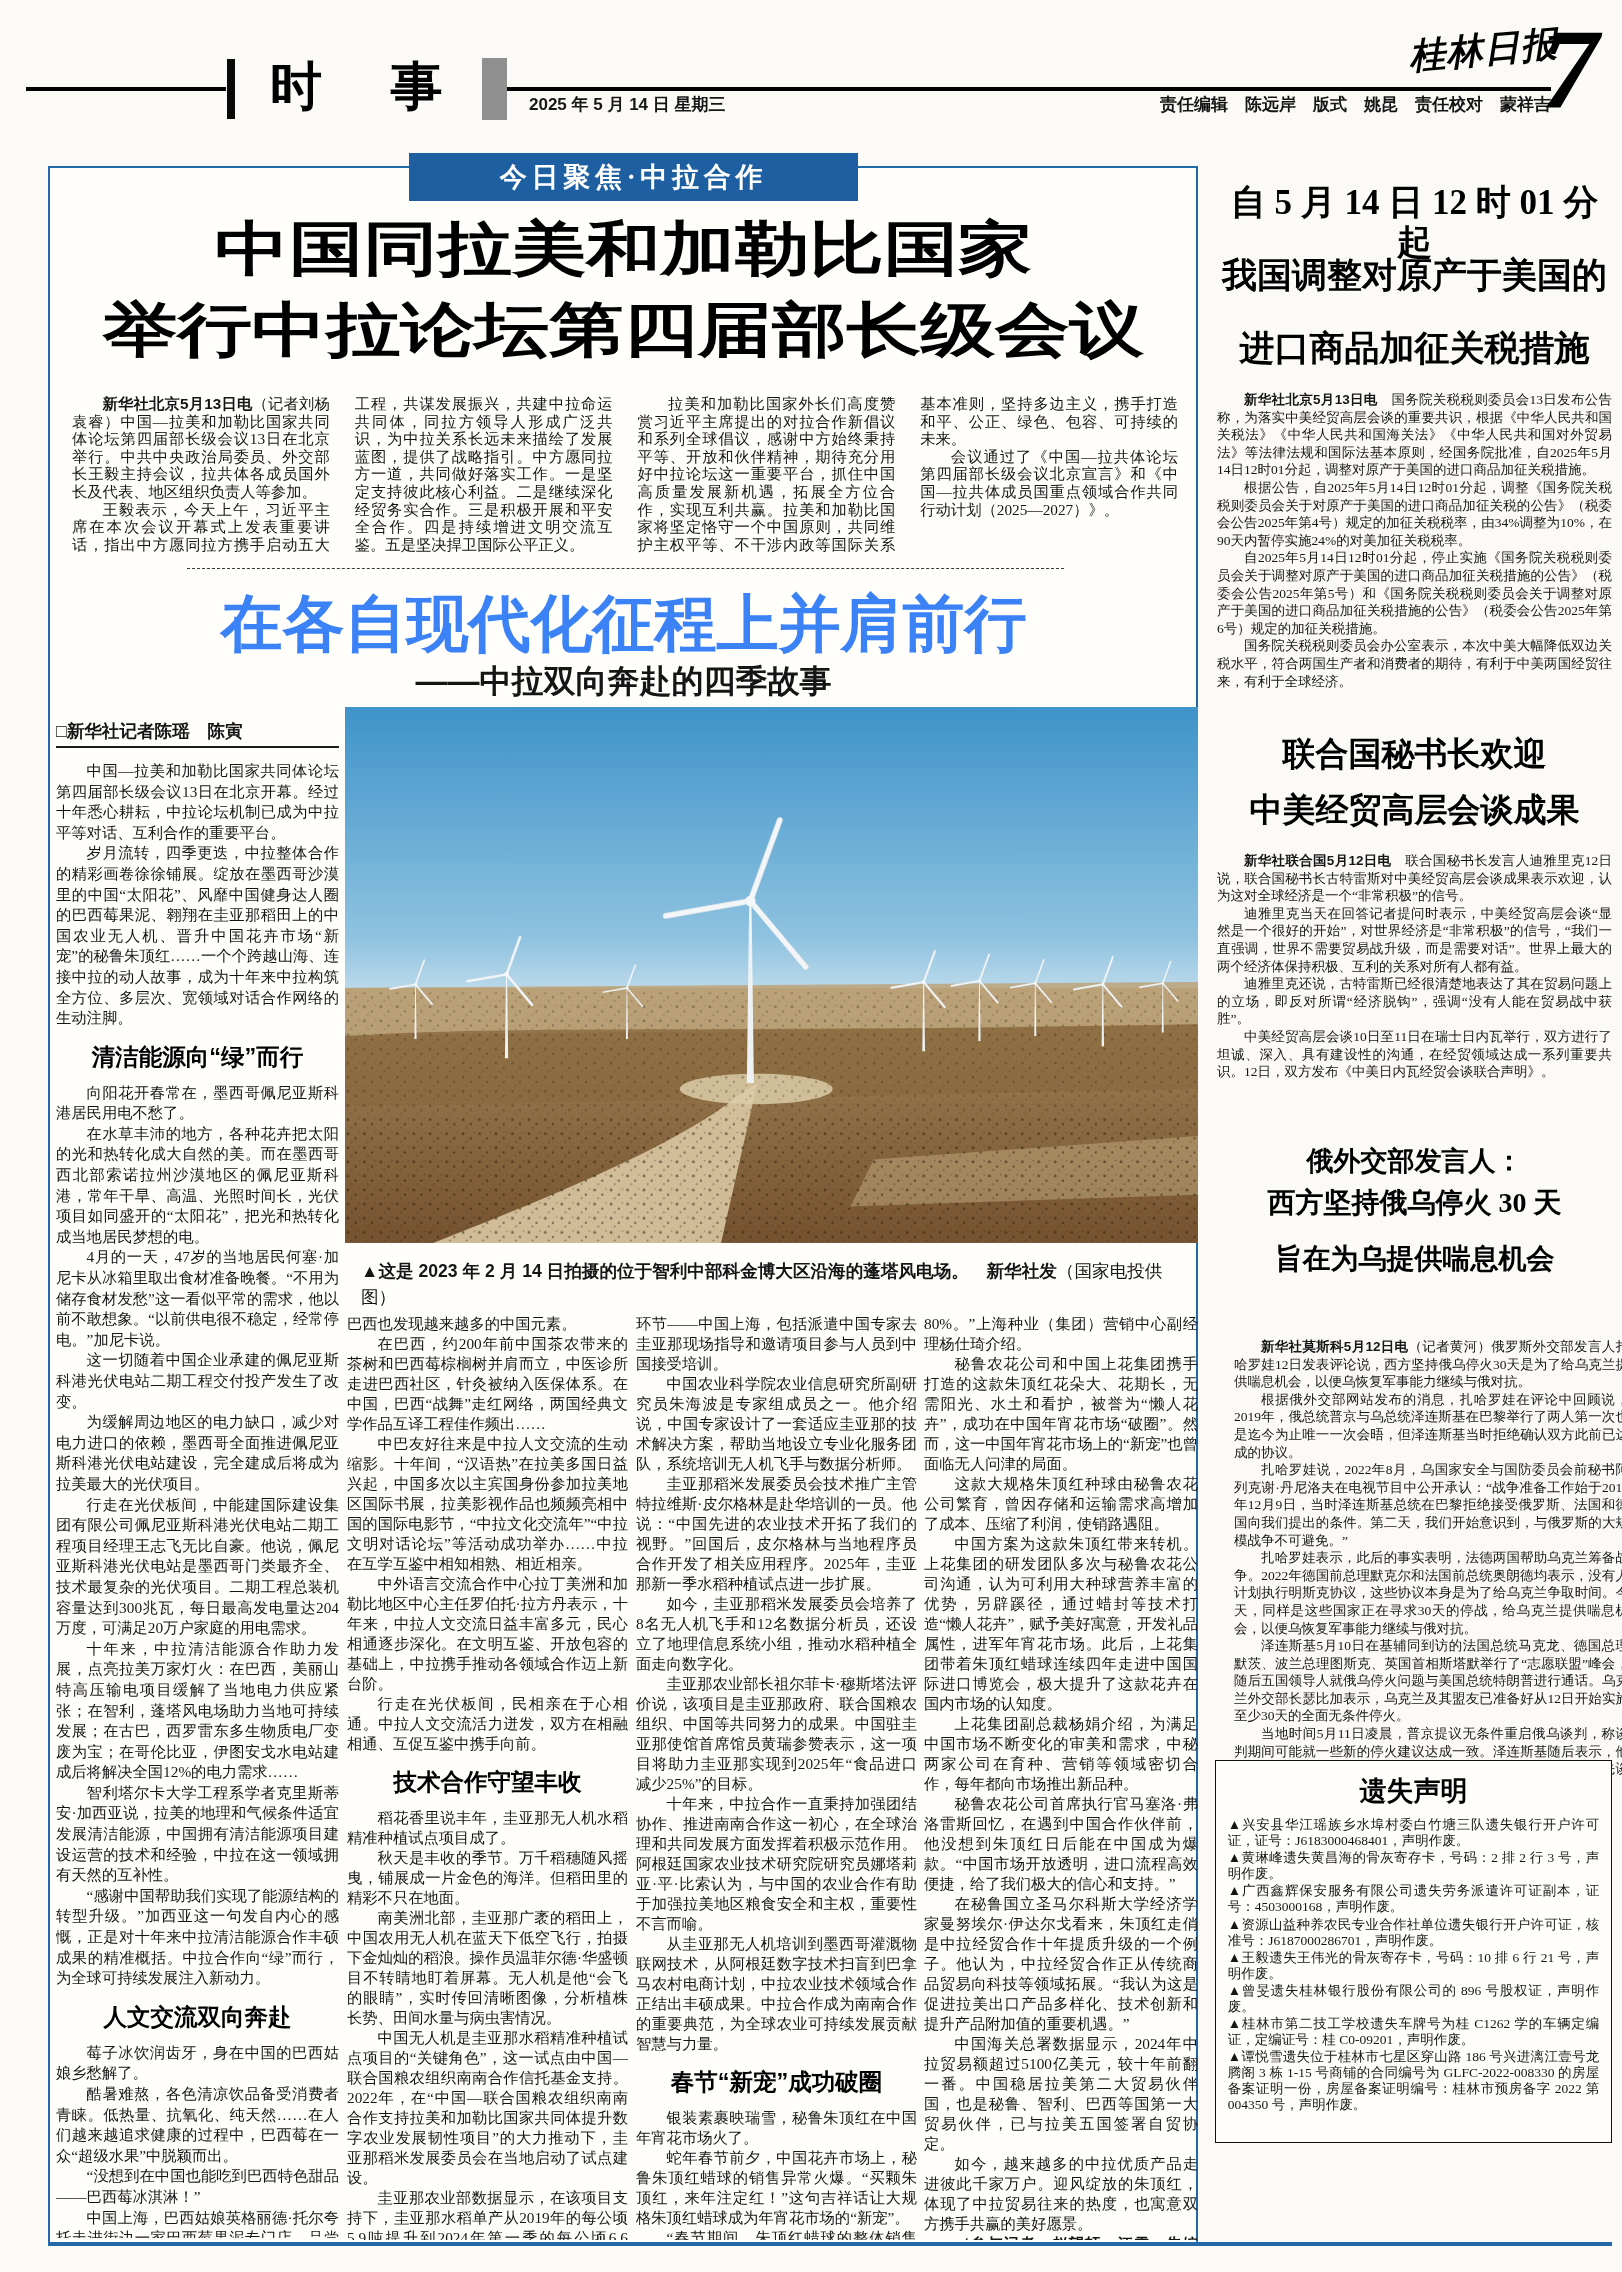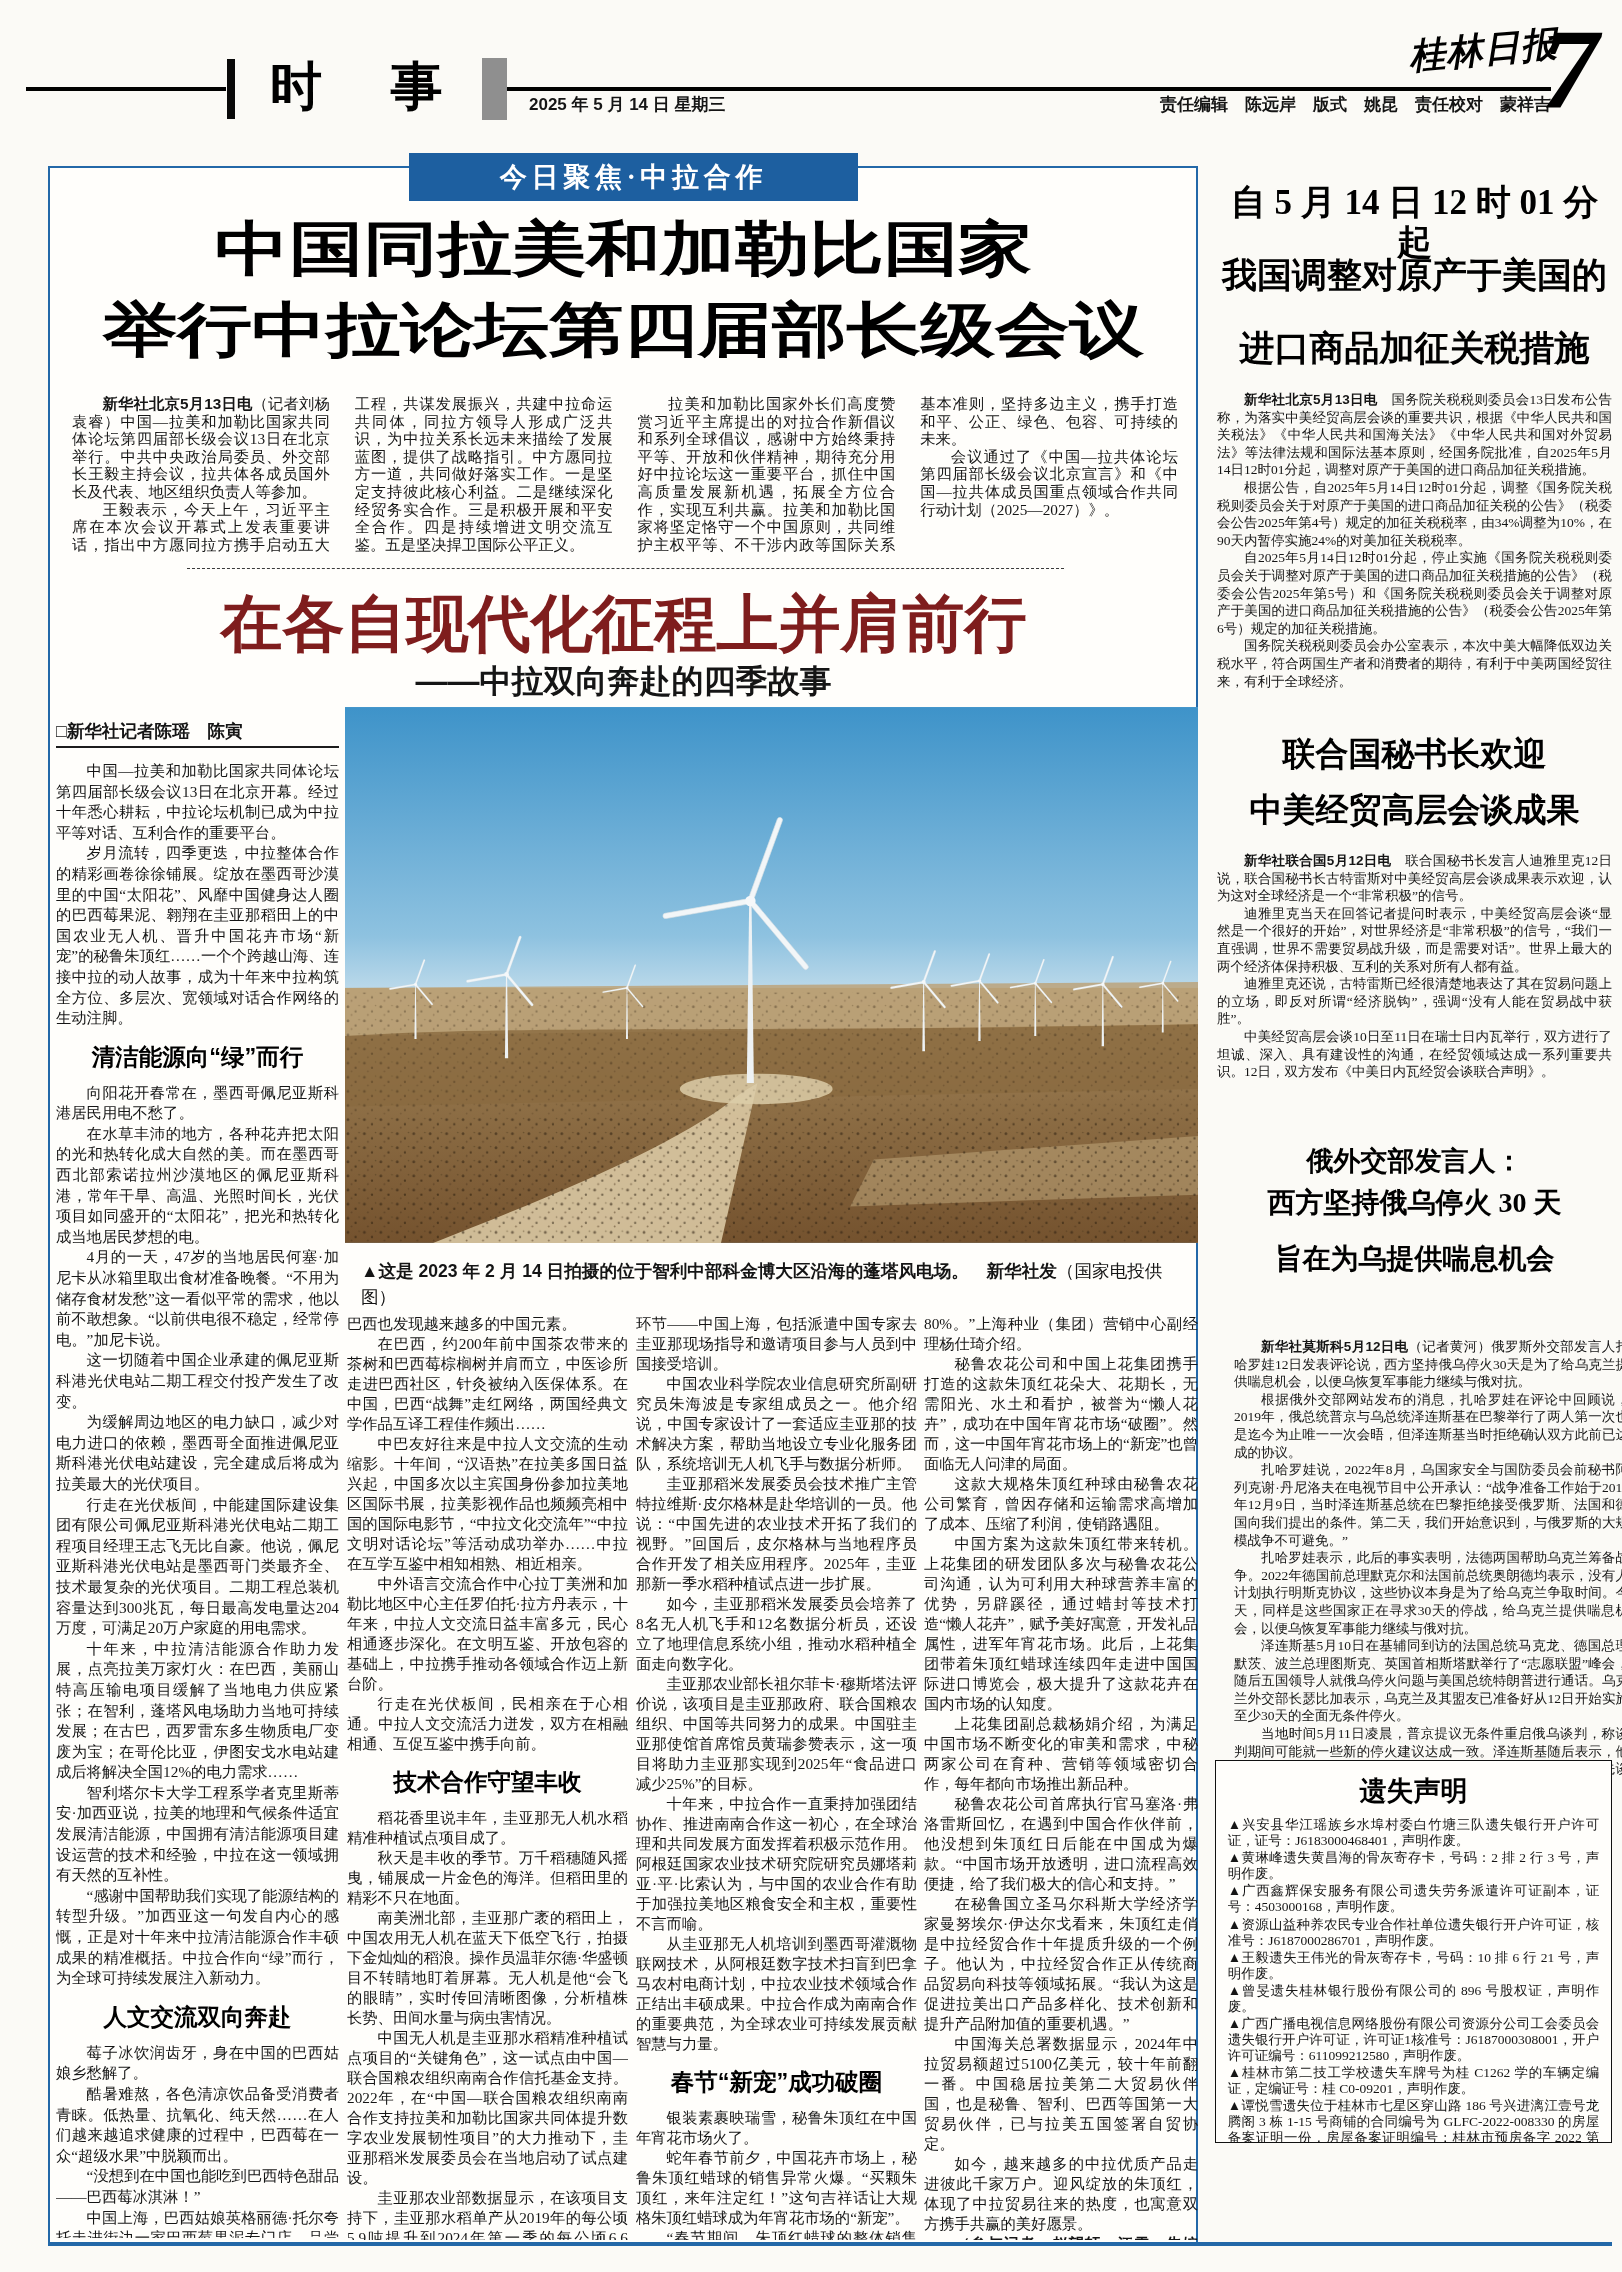--- a/index.html
+++ b/index.html
@@ -30,21 +30,21 @@
         font-size:59px;line-height:1.12;transform:scaleX(1.26);}
   .s1-h1{top:216px;}
   .s1-h2{top:297px;}
 
   .s1-cols{position:absolute;left:72px;top:395px;width:1106px;height:163px;overflow:hidden;
            column-count:4;column-gap:25px;font-size:15.3px;line-height:17.6px;text-align:justify;}
 
   .dashed-sep{position:absolute;left:187px;top:568px;width:877px;border-top:1.8px dashed #3a3a3a;}
 
   .s2-h{position:absolute;left:53px;top:582px;width:1141px;text-align:center;font-size:62px;
-        font-weight:900;color:#7f1d1d;}
+        font-weight:900;color:#3b82f6;}
   .s2-sub{position:absolute;left:53px;top:660px;width:1141px;text-align:center;font-size:32px;font-weight:800;}
   .byline{position:absolute;left:56px;top:719px;width:283px;font-size:17.6px;font-weight:600;}
   .byline-rule{position:absolute;left:56px;top:746px;width:283px;height:2.4px;background:#1c1c1c;}
 
   
   .colbody{position:absolute;overflow:hidden;text-align:justify;}
   .col1{left:56px;top:761px;width:283px;height:1477px;font-size:15.3px;line-height:20.6px;}
   .col2{left:347px;top:1314px;width:281px;height:926px;font-size:15.3px;line-height:20px;}
   .col3{left:636px;top:1314px;width:281px;height:926px;font-size:15.3px;line-height:20px;}
   .col4{left:924px;top:1314px;width:274px;height:926px;font-size:15.3px;line-height:20px;}
@@ -264,21 +264,20 @@
 
   <div class="lost-box">
     <div class="lost-title">遗失声明</div>
     <div class="lost-items">
         <p class="para">▲兴安县华江瑶族乡水埠村委白竹塘三队遗失银行开户许可证，证号：J6183000468401，声明作废。</p>
         <p class="para">▲黄琳峰遗失黄昌海的骨灰寄存卡，号码：2 排 2 行 3 号，声明作废。</p>
         <p class="para">▲广西鑫辉保安服务有限公司遗失劳务派遣许可证副本，证号：4503000168，声明作废。</p>
         <p class="para">▲资源山益种养农民专业合作社单位遗失银行开户许可证，核准号：J6187000286701，声明作废。</p>
         <p class="para">▲王毅遗失王伟光的骨灰寄存卡，号码：10 排 6 行 21 号，声明作废。</p>
         <p class="para">▲曾旻遗失桂林银行股份有限公司的 896 号股权证，声明作废。</p>
-        <p class="para">▲广西广播电视信息网络股份有限公司资源分公司工会委员会遗失银行开户许可证，许可证1核准号：J6187000308001，开户许可证编号：611099212580，声明作废。</p>
         <p class="para">▲桂林市第二技工学校遗失车牌号为桂 C1262 学的车辆定编证，定编证号：桂 C0-09201，声明作废。</p>
         <p class="para">▲谭悦雪遗失位于桂林市七星区穿山路 186 号兴进漓江壹号龙腾阁 3 栋 1-15 号商铺的合同编号为 GLFC-2022-008330 的房屋备案证明一份，房屋备案证明编号：桂林市预房备字 2022 第 004350 号，声明作废。</p>
       </div>
   </div>
 
   <div class="bottom-rule"></div>
 
 </div>
 
 

